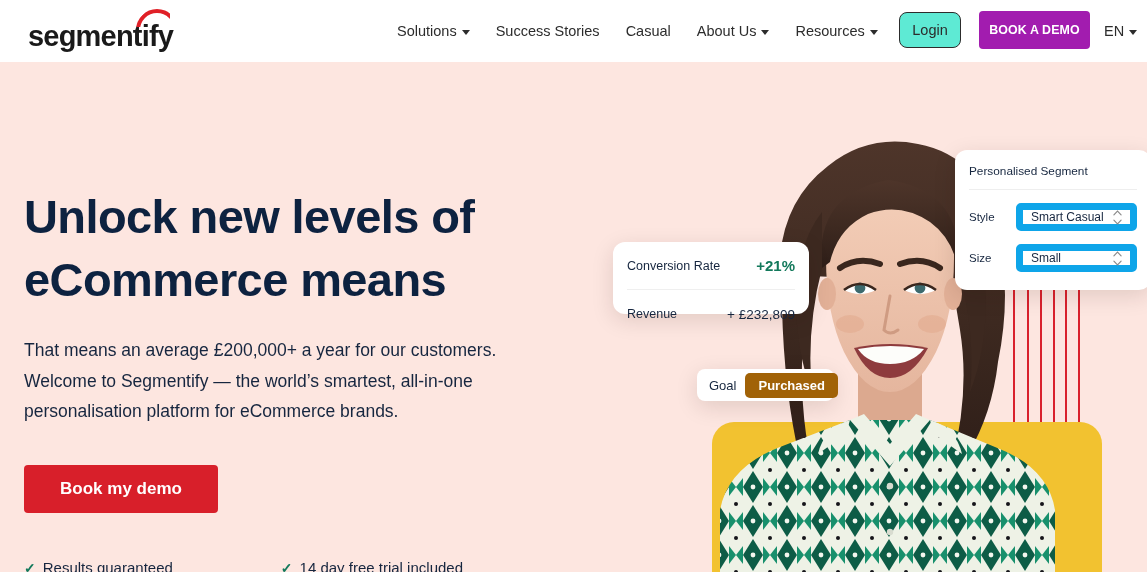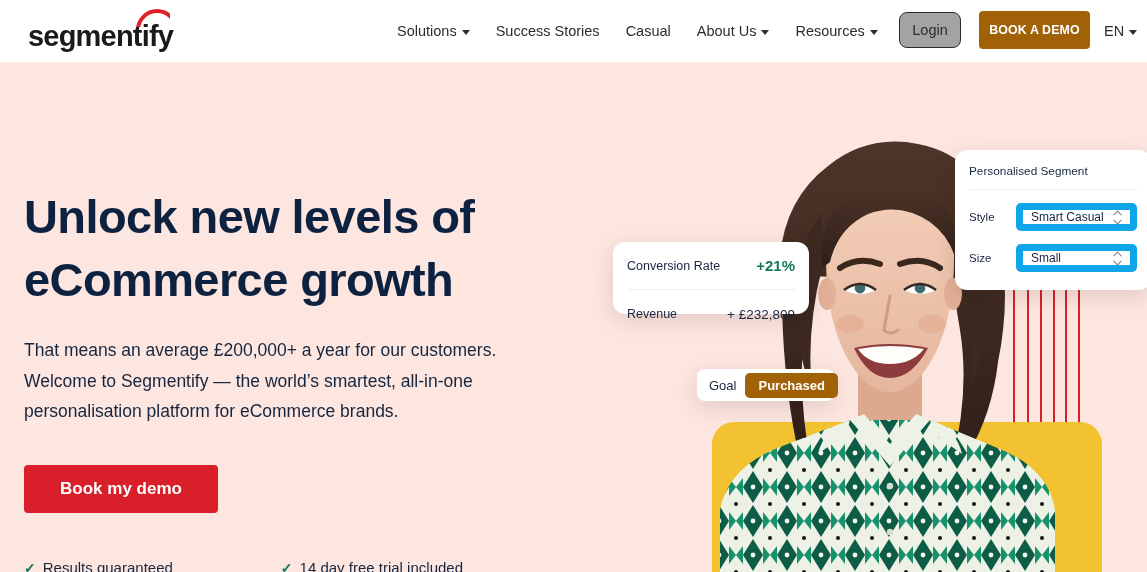--- a/index.html
+++ b/index.html
@@ -41,27 +41,27 @@
     font-size:14.5px; color:#2c2c2c; padding:0 0; margin-right:26px;
     display:flex; align-items:center; gap:5px; cursor:pointer; white-space:nowrap;
   }
   .nav-item:last-child{margin-right:0;}
   .caret { display:inline-block; width:0;height:0;
     border-left:4px solid transparent;border-right:4px solid transparent;
     border-top:5px solid #2c2c2c; position:relative; top:1px; }
 
   .btn-login {
     position:absolute; left:899px; top:12px; width:62px; height:36px;
-    border:1px solid #2c2c2c; border-radius:8px; background:#a3a3a3;
+    border:1px solid #2c2c2c; border-radius:8px; background:#5eead4;
     font-size:14.5px; color:#2c2c2c; display:flex; align-items:center; justify-content:center;
     cursor:pointer;
   }
   .btn-demo {
     position:absolute; left:979px; top:11px; width:111px; height:38px;
-    background:#a16207; border-radius:4px; color:#fff;
+    background:#a21caf; border-radius:4px; color:#fff;
     font-size:12.4px; font-weight:700; letter-spacing:0.1px;
     display:flex; align-items:center; justify-content:center; cursor:pointer;
   }
   .lang {
     position:absolute; left:1104px; top:0; height:62px;
     display:flex; align-items:center; gap:5px; font-size:14.5px; color:#2c2c2c; cursor:pointer;
   }
 
   
   .hero {
@@ -262,21 +262,21 @@
         <path d="M258 287 Q290 281 324 287 Q312 302 290 302 Q268 302 258 287 Z" fill="#fdfdfa"></path>
 
         <ellipse cx="250" cy="262" rx="14" ry="9" fill="#e0a388" opacity="0.45"></ellipse>
         <ellipse cx="332" cy="262" rx="14" ry="9" fill="#e0a388" opacity="0.45"></ellipse>
       </svg>
     </div>
 
     <div class="hero-copy">
       <h1 class="headline">
         <span>Unlock new levels of</span><br>
-        <span>eCommerce growth</span>
+        <span>eCommerce means</span>
       </h1>
       <p class="subcopy">That means an average £200,000+ a year for our customers. Welcome to Segmentify — the world’s smartest, all-in-one personalisation platform for eCommerce brands.</p>
       <div class="btn-primary">Book my demo</div>
     </div>
 
     <div class="ticks">
       <div class="tick-item">
         <span class="tick-mark">✓</span>
         <span>Results guaranteed</span>
       </div>

